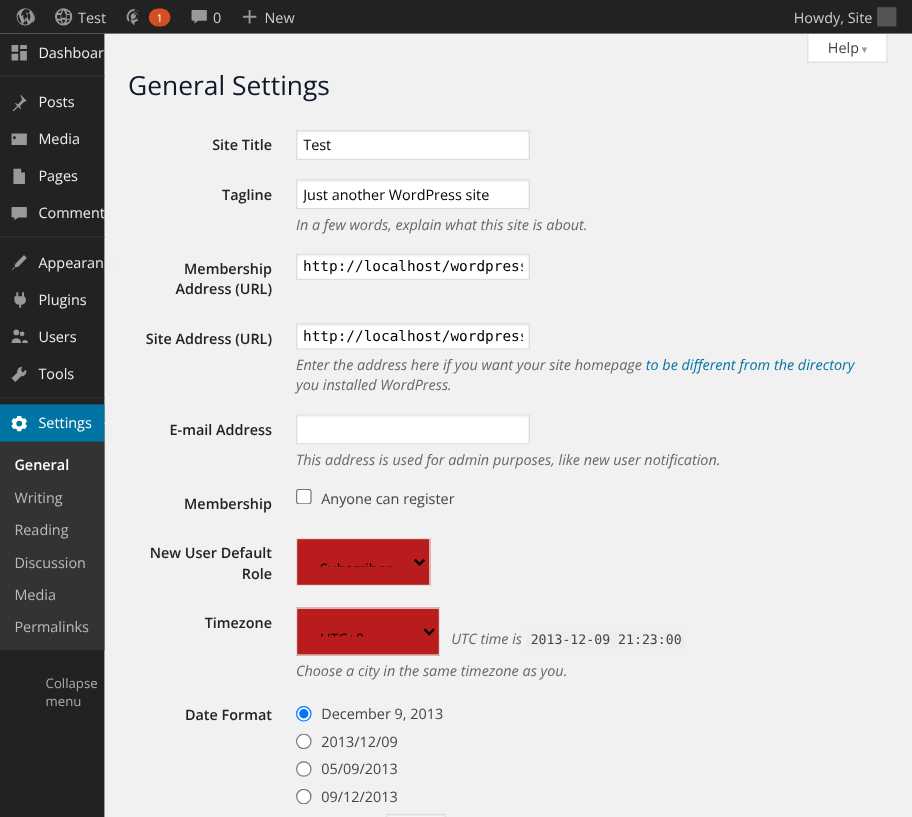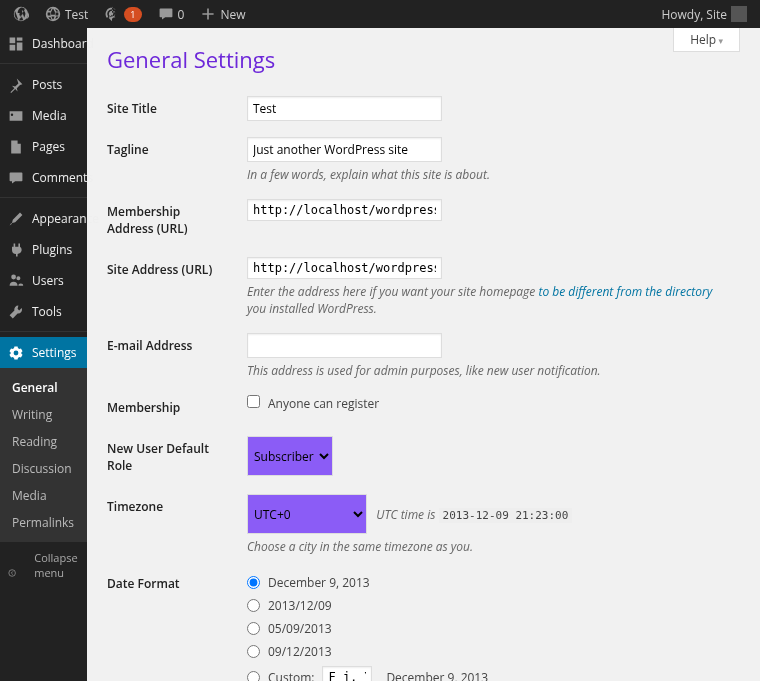--- a/index.html
+++ b/index.html
@@ -17,37 +17,37 @@
 
 #sidebar{position:absolute;top:28px;left:0;bottom:0;width:87px;background:#222;color:#eee}
 .menu-item{display:flex;align-items:flex-end;gap:8px;padding:7px 8px;font-size:12px;color:#eee;cursor:pointer}
 .menu-item svg{width:16px;height:16px;fill:#999;flex-shrink:0}
 .menu-item.current{background:#0074a2;color:#fff;position:relative}
 .menu-item.current svg{fill:#fff}
 .menu-item.current::after{content:"";position:absolute;right:-8px;top:50%;margin-top:-8px;border:8px solid transparent;border-right-color:#f1f1f1}
 .submenu{background:#333;padding:6px 0}
 .submenu-item{padding:5px 8px 5px 12px;font-size:12px;color:#bbb;cursor:pointer}
 .submenu-item.current{color:#fff;font-weight:600}
-.collapse{padding:8px;font-size:11px;color:#aaa;display:flex;align-items:flex-end;gap:18px;cursor:pointer}
+.collapse{padding:20px;font-size:11px;color:#aaa;display:flex;align-items:flex-start;gap:18px;cursor:pointer}
 .collapse svg{width:14px;height:14px;fill:#aaa}
 
 
 #content{position:absolute;top:28px;left:87px;right:0;bottom:0;padding:10px 20px 0;overflow-y:auto}
 #content::-webkit-scrollbar{width:10px}
 #content::-webkit-scrollbar-track{background:#f1f1f1}
 #content::-webkit-scrollbar-thumb{background:#ccc}
 .help-tab{position:absolute;top:0;right:20px;background:#fff;border:1px solid #ddd;border-top:0;padding:3px 16px;font-size:12px;cursor:pointer}
 .help-tab::after{content:" ▾";font-size:9px;color:#999}
-h1{font-size:22px;font-weight:400;margin:6px 0 14px;color:#6d28d9}
+h1{font-size:22px;font-weight:400;margin:18px 0 14px;color:#0f172a}
 .form-table{width:100%;border-collapse:collapse}
-.form-table th{text-align:left;vertical-align:top;padding:12px 10px 12px 0;width:130px;font-size:12px;font-weight:600;color:#222}
+.form-table th{text-align:right;vertical-align:top;padding:12px 10px 12px 0;width:130px;font-size:12px;font-weight:600;color:#222}
 .form-table td{padding:8px 10px;vertical-align:top;font-size:12px}
 input[type=text]{border:1px solid #ddd;background:#fff;padding:3px 5px;font-size:12px;width:195px;box-shadow:inset 0 1px 2px rgba(0,0,0,.07)}
 input.code{font-family:Consolas,Monaco,monospace}
-select{border:1px solid #ddd;background:#8b5cf6;padding:2px;font-size:12px;height:40px}
+select{border:1px solid #ddd;background:#b91c1c;padding:15px;font-size:12px;height:40px}
 .description{display:block;font-style:italic;color:#666;font-size:12px;margin-top:4px}
 .utc-code{background:#eee;padding:1px 4px;font-family:Consolas,Monaco,monospace;font-size:11px}
 .radio-row{display:flex;align-items:center;gap:8px;padding:3px 0;font-size:12px}
 .radio-row input[type=radio]{margin:0}
 .custom-input{width:50px!important;font-family:Consolas,Monaco,monospace}
 .preview{margin-left:6px}
 .checkbox-label{display:flex;align-items:flex-start;gap:8px;font-size:12px}
 </style>
 </head>
 <body>

